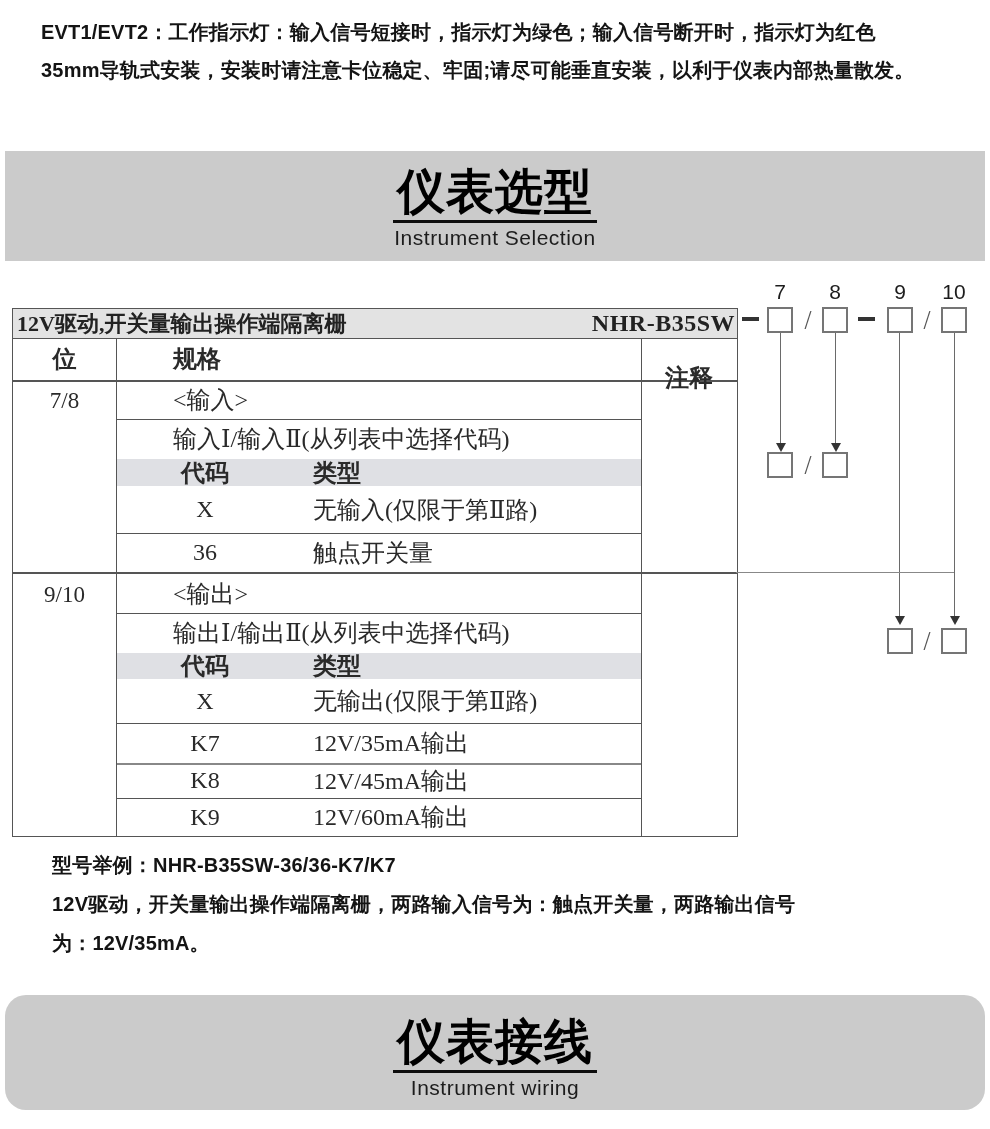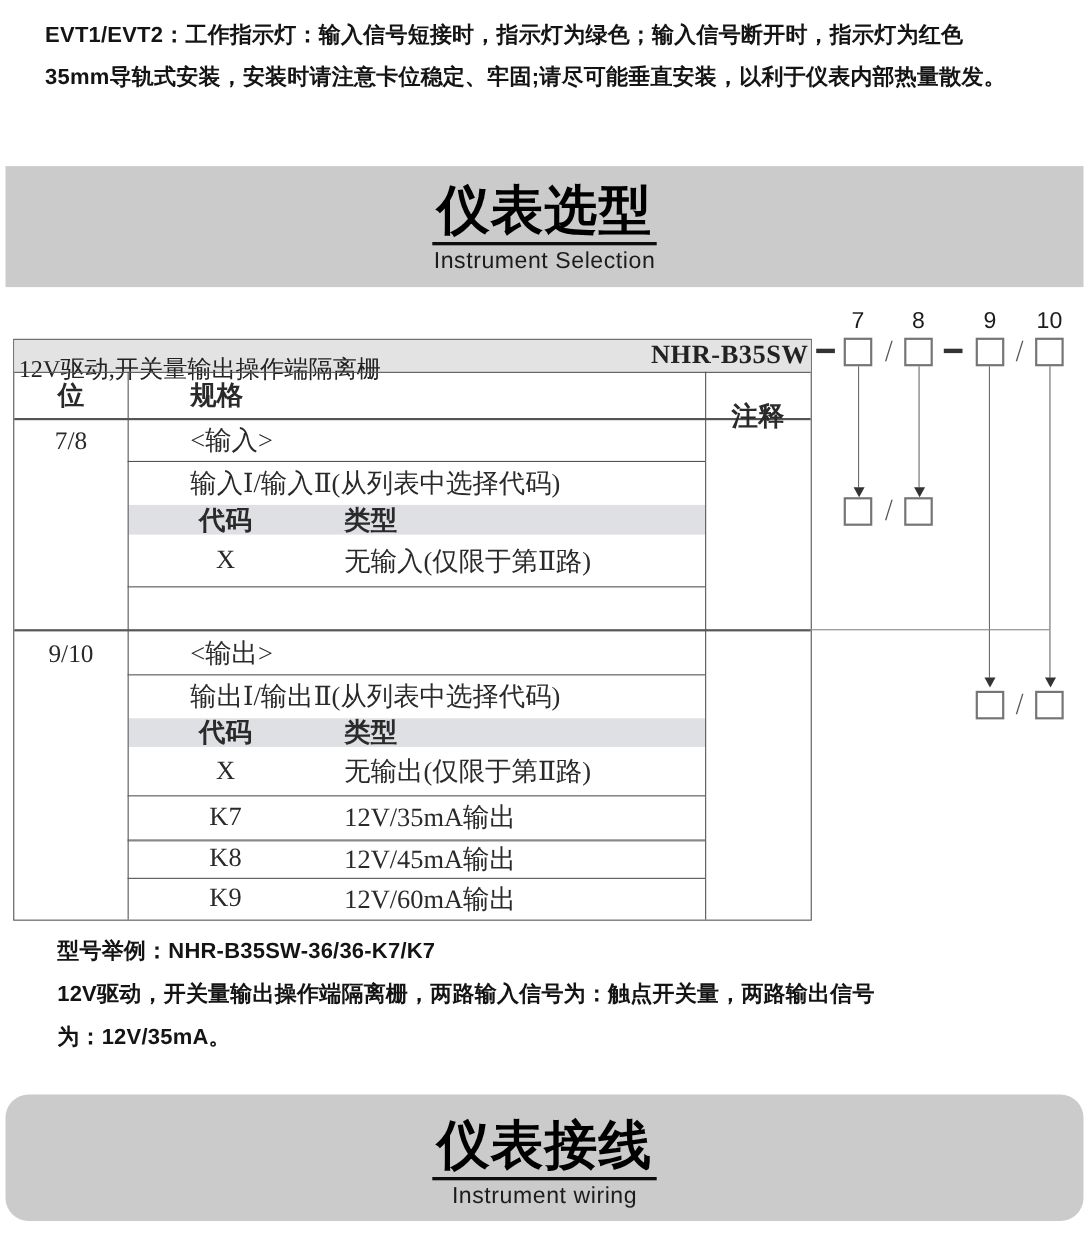--- a/index.html
+++ b/index.html
@@ -17,21 +17,21 @@
   .banner{left:5px;width:980px;background:#cbcbcb;text-align:center;}
   .banner-title{display:inline-block;font-size:48px;font-weight:700;color:#000000;
     line-height:1.12;border-bottom:3px solid #0d0d0d;padding:0 4px 1px 4px;letter-spacing:1px;}
   .banner-sub{font-size:21px;font-weight:400;color:#1c1c1c;margin-top:3px;letter-spacing:0.5px;}
 
   
   .sel-table{left:12px;top:308px;width:724px;height:527px;border:1px solid #555;
     font-family:"Liberation Serif","DejaVu Serif",serif;color:#2a2a2a;box-sizing:content-box;}
   .sel-table .abs{position:absolute;}
   .strip{left:0;top:0;width:724px;height:29px;background:#e3e3e3;}
-  .strip-desc{left:4px;top:12px;height:29px;line-height:29px;font-size:22px;font-weight:400;color:#222;}
+  .strip-desc{left:4px;top:0;height:29px;line-height:29px;font-size:22px;font-weight:700;color:#222;}
   .strip-model{right:2px;top:0;height:29px;line-height:29px;font-size:24px;font-weight:700;
     color:#222;letter-spacing:0.5px;}
   .hline{background:#555;height:1px;}
   .vline{background:#555;width:1px;}
   .graybar{background:#dfe0e4;}
   .cell{display:flex;align-items:center;font-size:24px;}
   .cell.center{justify-content:center;}
   .bold{font-weight:700;}
   .code-col{display:inline-block;width:178px;text-align:center;}
   .type-col{display:inline-block;}
@@ -98,20 +98,24 @@
     <div class="abs cell center" style="left:0;top:73px;width:103px;height:37px;font-size:23px;">7/8</div>
     <div class="abs cell" style="left:160px;top:71px;width:460px;height:39px;">&lt;输入&gt;</div>
     <div class="abs cell" style="left:160px;top:110px;width:460px;height:40px;">输入Ⅰ/输入Ⅱ(从列表中选择代码)</div>
     <div class="abs cell bold" style="left:103px;top:150px;width:525px;height:27px;">
       <span class="code-col">代码</span>
       <span class="type-col" style="margin-left:19px;">类型</span>
     </div>
     <div class="abs cell" style="left:103px;top:177px;width:525px;height:47px;">
       <span class="code-col">X</span>
       <span class="type-col" style="margin-left:19px;">无输入(仅限于第Ⅱ路)</span>
+    </div>
+    <div class="abs cell" style="left:103px;top:224px;width:525px;height:39px;">
+      <span class="code-col">36</span>
+      <span class="type-col" style="margin-left:19px;">触点开关量</span>
     </div>
 
     <div class="abs cell center" style="left:0;top:268px;width:103px;height:36px;font-size:23px;">9/10</div>
     <div class="abs cell" style="left:160px;top:265px;width:460px;height:39px;">&lt;输出&gt;</div>
     <div class="abs cell" style="left:160px;top:304px;width:460px;height:40px;">输出Ⅰ/输出Ⅱ(从列表中选择代码)</div>
     <div class="abs cell bold" style="left:103px;top:344px;width:525px;height:26px;">
       <span class="code-col">代码</span>
       <span class="type-col" style="margin-left:19px;">类型</span>
     </div>
     <div class="abs cell" style="left:103px;top:370px;width:525px;height:44px;">

